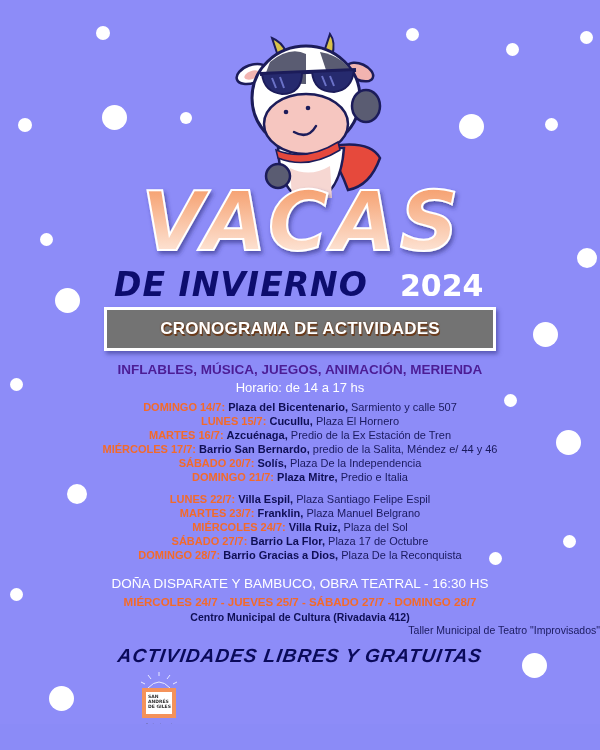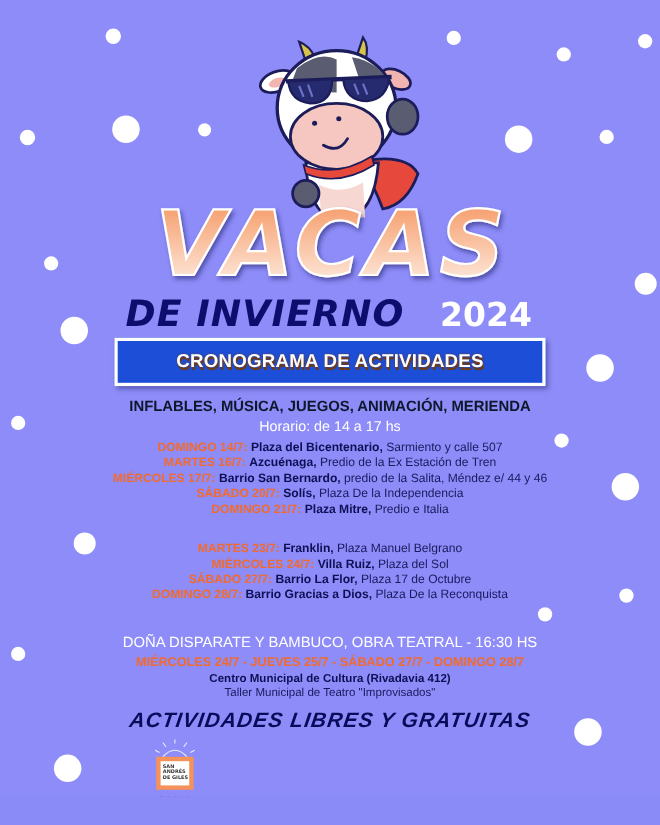--- a/index.html
+++ b/index.html
@@ -2,33 +2,33 @@
 <html><head>
 <meta charset="utf-8">
 <style>
   html, body { margin:0; padding:0; }
   body { width:600px; height:750px; overflow:hidden; background:#8b8bf7; font-family:"Liberation Sans", sans-serif; }
   .poster { position:relative; width:600px; height:724px; background:#8d8cf8; overflow:hidden; }
   .snow { position:absolute; border-radius:50%; background:#fff; }
   .cow { position:absolute; left:220px; top:28px; width:170px; height:170px; }
   .title-vacas { position:absolute; left:112px; top:180px; width:380px; height:80px; }
   .subtitle { position:absolute; left:108px; top:262px; width:400px; height:42px; }
-  .banner { position:absolute; left:104px; top:307px; width:392px; height:44px; background:#1d4ed8; border:3px solid #fff; box-sizing:border-box; box-shadow:2px 3px 4px rgba(40,40,120,0.5); display:flex; align-items:center; justify-content:center; }
+  .banner { position:absolute; left:104px; top:307px; width:392px; height:44px; background:#737373; border:3px solid #fff; box-sizing:border-box; box-shadow:2px 3px 4px rgba(40,40,120,0.5); display:flex; align-items:center; justify-content:center; }
   .banner span { color:#fff; font-weight:bold; font-size:17px; letter-spacing:0.2px; text-shadow:1px 2px 0 #6a3a1a, 0 0 2px #6a3a1a; }
   .center { position:absolute; left:0; width:600px; text-align:center; }
-  .activities { top:362px; color:#0f172a; font-weight:bold; font-size:13.5px; }
+  .activities { top:362px; color:#4c1d95; font-weight:bold; font-size:13.5px; }
   .hours { top:380px; color:#fff; font-size:13px; }
   .sched { position:absolute; left:0; width:600px; text-align:center; font-size:11px; line-height:14px; color:#1a1a5e; }
   .sched .row { white-space:nowrap; }
   .sched .day { color:#f36a2a; font-weight:bold; }
   .sched .place { color:#0f0f55; font-weight:bold; }
   .obra { top:576px; color:#fff; font-weight:normal; font-size:13.5px; }
   .obradays { top:596px; color:#f36a2a; font-weight:bold; font-size:11.5px; }
   .centro { top:611px; color:#0f0f55; font-weight:bold; font-size:10.5px; }
-  .taller { top:624px; color:#1a1a5e; font-size:10.5px; }
+  .taller { top:624px; color:#1a1a5e; font-size:10.5px;text-align:right; }
   .libres { top:645px; color:#0a0a5a; font-weight:bold; font-style:italic; font-size:19px; letter-spacing:1px; transform:skewX(-8deg); }
   .muni { position:absolute; left:182px; top:688px; color:#fff; font-weight:bold; font-size:15px;margin-top:40px; }
   .logo { position:absolute; left:138px; top:672px; width:42px; height:62px; }
 </style>
 </head>
 <body>
 
 <div class="poster">
 
   <div class="snow" style="left:96px;top:26px;width:14px;height:14px"></div>
@@ -109,27 +109,29 @@
 
   <div class="banner">
     <span>CRONOGRAMA DE ACTIVIDADES</span>
   </div>
 
   <div class="center activities">INFLABLES, MÚSICA, JUEGOS, ANIMACIÓN, MERIENDA</div>
   <div class="center hours">Horario: de 14 a 17 hs</div>
 
   <div class="sched" style="top:400px">
     <div class="row"><span class="day">DOMINGO 14/7:</span> <span class="place">Plaza del Bicentenario,</span> <span>Sarmiento y calle 507</span></div>
+    <div class="row"><span class="day">LUNES 15/7:</span> <span class="place">Cucullu,</span> <span>Plaza El Hornero</span></div>
     <div class="row"><span class="day">MARTES 16/7:</span> <span class="place">Azcuénaga,</span> <span>Predio de la Ex Estación de Tren</span></div>
     <div class="row"><span class="day">MIÉRCOLES 17/7:</span> <span class="place">Barrio San Bernardo,</span> <span>predio de la Salita, Méndez e/ 44 y 46</span></div>
     <div class="row"><span class="day">SÁBADO 20/7:</span> <span class="place">Solís,</span> <span>Plaza De la Independencia</span></div>
     <div class="row"><span class="day">DOMINGO 21/7:</span> <span class="place">Plaza Mitre,</span> <span>Predio e Italia</span></div>
   </div>
 
   <div class="sched" style="top:492px">
+    <div class="row"><span class="day">LUNES 22/7:</span> <span class="place">Villa Espil,</span> <span>Plaza Santiago Felipe Espil</span></div>
     <div class="row"><span class="day">MARTES 23/7:</span> <span class="place">Franklin,</span> <span>Plaza Manuel Belgrano</span></div>
     <div class="row"><span class="day">MIÉRCOLES 24/7:</span> <span class="place">Villa Ruiz,</span> <span>Plaza del Sol</span></div>
     <div class="row"><span class="day">SÁBADO 27/7:</span> <span class="place">Barrio La Flor,</span> <span>Plaza 17 de Octubre</span></div>
     <div class="row"><span class="day">DOMINGO 28/7:</span> <span class="place">Barrio Gracias a Dios,</span> <span>Plaza De la Reconquista</span></div>
   </div>
 
   <div class="center obra">DOÑA DISPARATE Y BAMBUCO, OBRA TEATRAL - 16:30 HS</div>
   <div class="center obradays">MIÉRCOLES 24/7 - JUEVES 25/7 - SÁBADO 27/7 - DOMINGO 28/7</div>
   <div class="center centro">Centro Municipal de Cultura (Rivadavia 412)</div>
   <div class="center taller">Taller Municipal de Teatro "Improvisados"</div>

